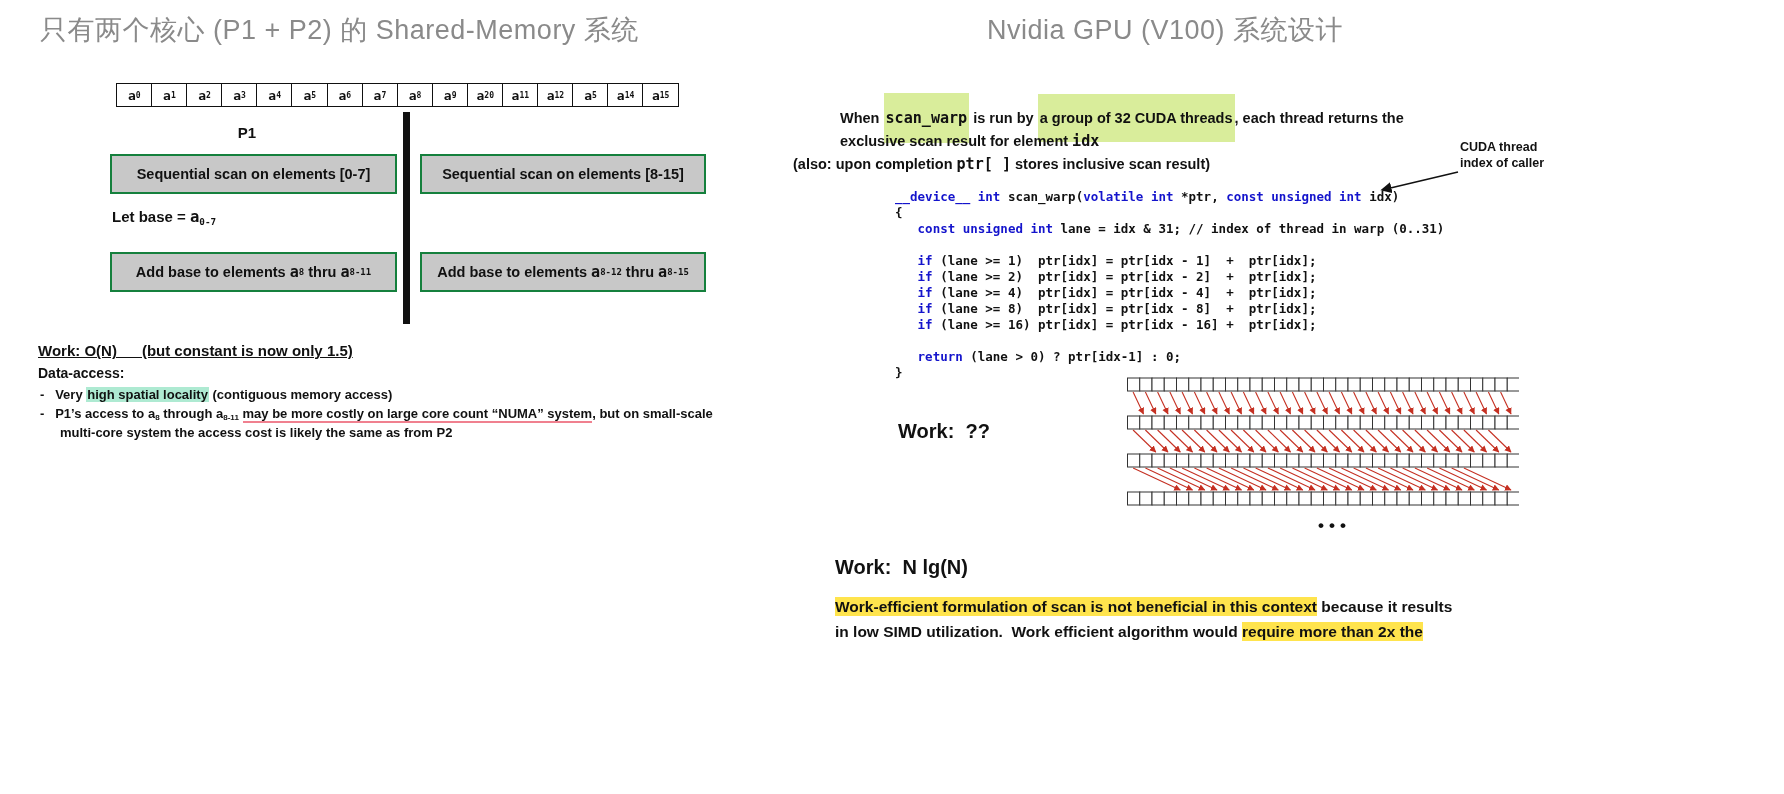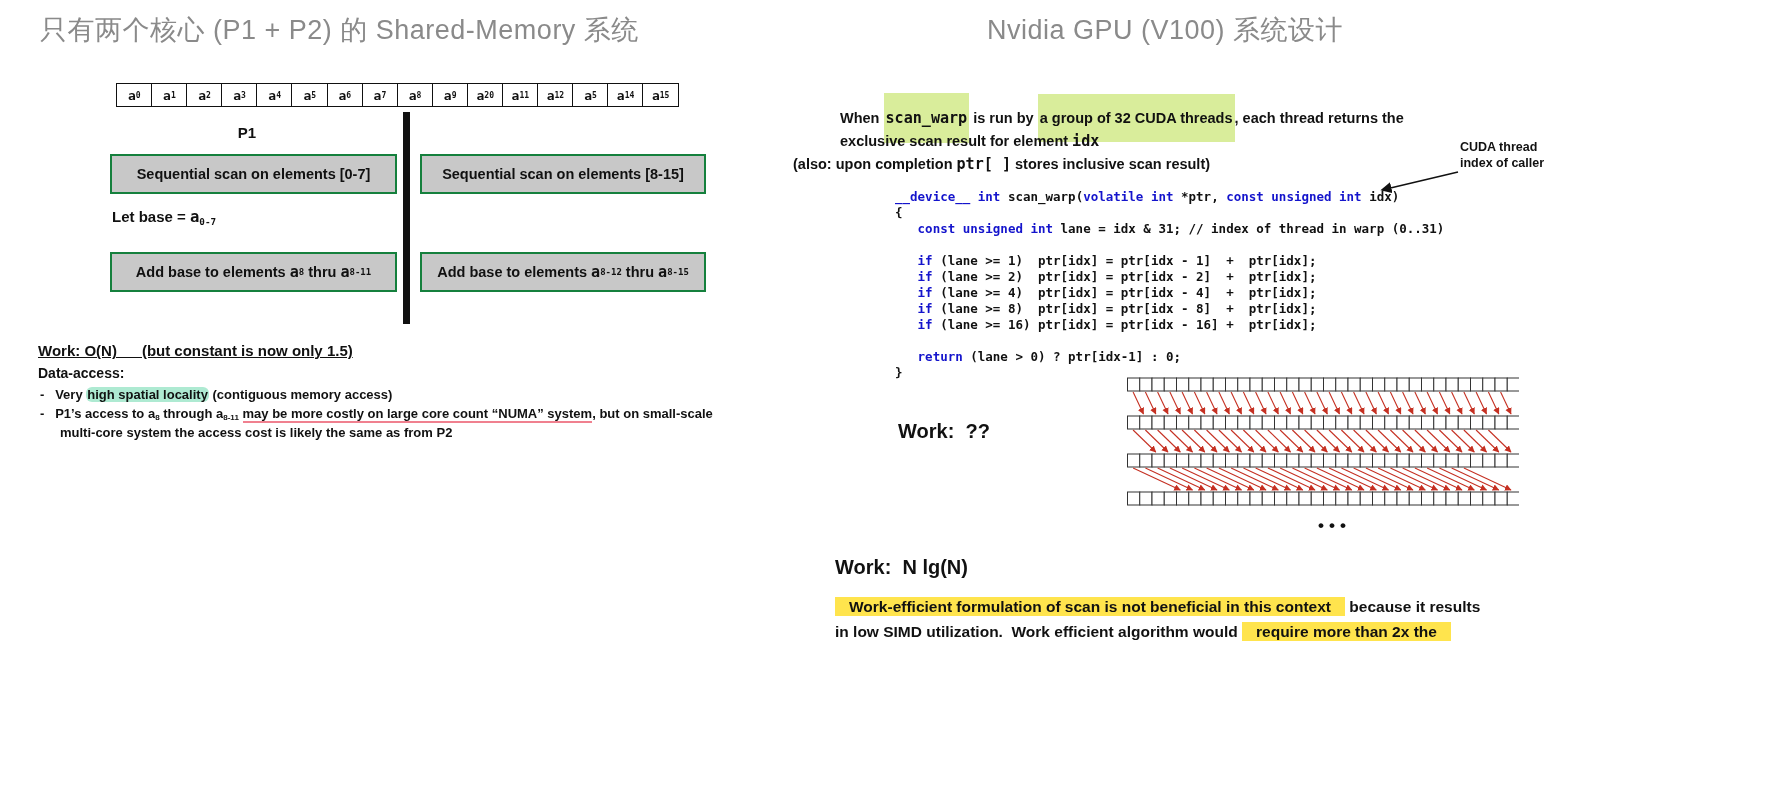--- a/index.html
+++ b/index.html
@@ -15,23 +15,23 @@
   .abs { position: absolute; }
   .line {
     position: absolute;
     white-space: pre;
     font-family: "Liberation Sans", sans-serif;
     color: #111;
   }
   .b { font-weight: bold; }
   .m { font-family: "DejaVu Sans Mono", monospace; font-size: 1.04em; }
   .sub { font-size: 0.62em; vertical-align: -0.28em; }
-  .hl-teal { background: var(--hl_teal); padding: 0 1px; border-radius: 6px; }
+  .hl-teal { background: var(--hl_teal); padding: 0 1px; }
   .hl-green { background: var(--hl_green); padding: 16px 2px; }
-  .hl-y { background: var(--hl_yellow); padding: 1px 14px; }
+  .hl-y { background: var(--hl_yellow); padding: 1px 0; }
   .ul-pink { border-bottom: 2.5px solid var(--underline_pink); }
   .kw { color: var(--kw_blue); }
   .gray-title {
     color: var(--title_gray);
     font-size: 27px;
     letter-spacing: 0.5px;
   }
   .graybox {
     position: absolute;
     background: var(--box_gray);

